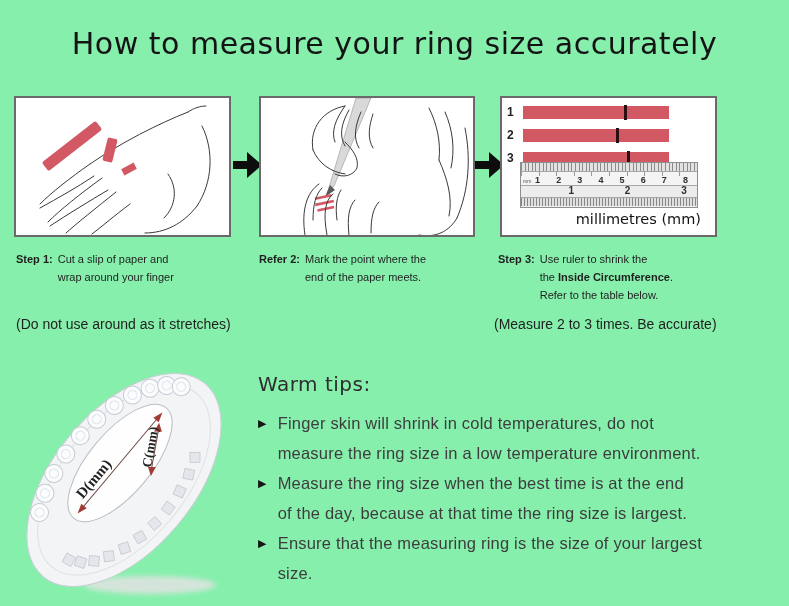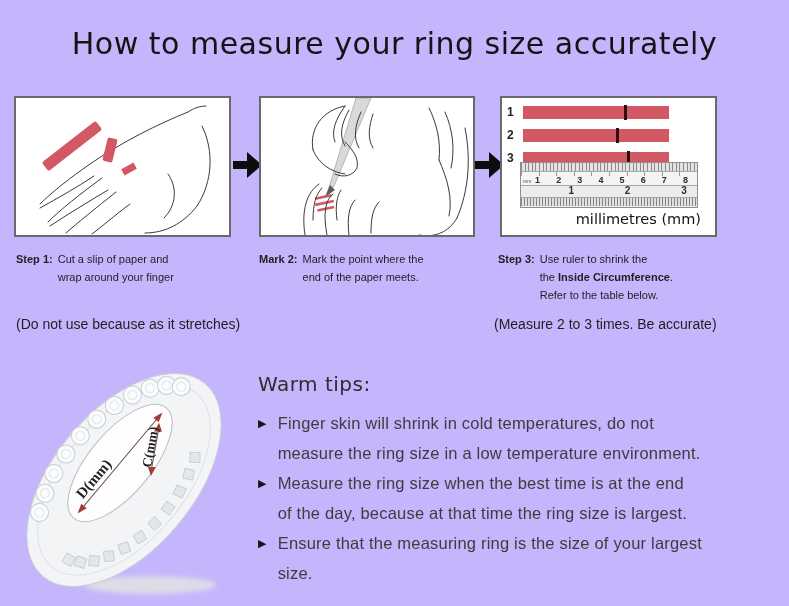--- a/index.html
+++ b/index.html
@@ -1,16 +1,16 @@
 <!DOCTYPE html>
 <html><head>
 <meta charset="utf-8">
 <style>
   html,body { margin:0; padding:0; background:#ffffff; }
-  .page { position:relative; width:789px; height:606px; background:#c4b5fd; overflow:hidden;
+  .page { position:relative; width:789px; height:606px; background:#86efac; overflow:hidden;
           font-family:"Liberation Sans", sans-serif; }
 
   .title { position:absolute; top:26px; left:0; width:100%; text-align:center;
            font-family:"DejaVu Sans", sans-serif; font-size:30px; font-weight:500;
            color:#141414; letter-spacing:0.5px; }
 
   .panel { position:absolute; top:96px; height:141px; background:#fff;
            border:2px solid #6a6a6a; box-sizing:border-box; }
   .p1 { left:14px;  width:217px; }
   .p2 { left:259px; width:216px; }
@@ -178,36 +178,36 @@
   </div>
 
   <div class="caption cap1">
     <span class="lbl">Step 1:</span>
     <span class="lines">
       <span>Cut a slip of paper and</span>
       <span>wrap around your finger</span>
     </span>
   </div>
   <div class="caption cap2">
-    <span class="lbl">Mark 2:</span>
+    <span class="lbl">Refer 2:</span>
     <span class="lines">
       <span>Mark the point where the</span>
       <span>end of the paper meets.</span>
     </span>
   </div>
   <div class="caption cap3">
     <span class="lbl">Step 3:</span>
     <span class="lines">
       <span>Use ruler to shrink the</span>
       <span><span>the </span><b>Inside Circumference</b><span>.</span></span>
       <span>Refer to the table below.</span>
     </span>
   </div>
 
-  <div class="note note1">(Do not use because as it stretches)</div>
+  <div class="note note1">(Do not use around as it stretches)</div>
   <div class="note note3">(Measure 2 to 3 times. Be accurate)</div>
 
   <div class="tips">
     <div class="tips-heading">Warm tips:</div>
     <div class="bullet">
       <span class="tri">▶</span>
       <span class="btext">
         <span>Finger skin will shrink in cold temperatures, do not</span>
         <span>measure the ring size in a low temperature environment.</span>
       </span>

